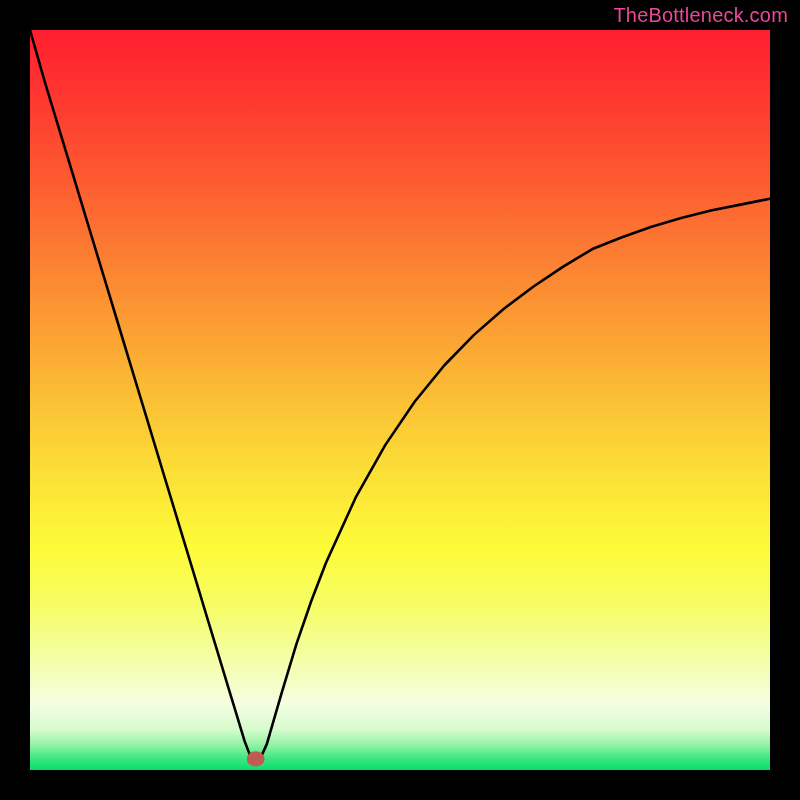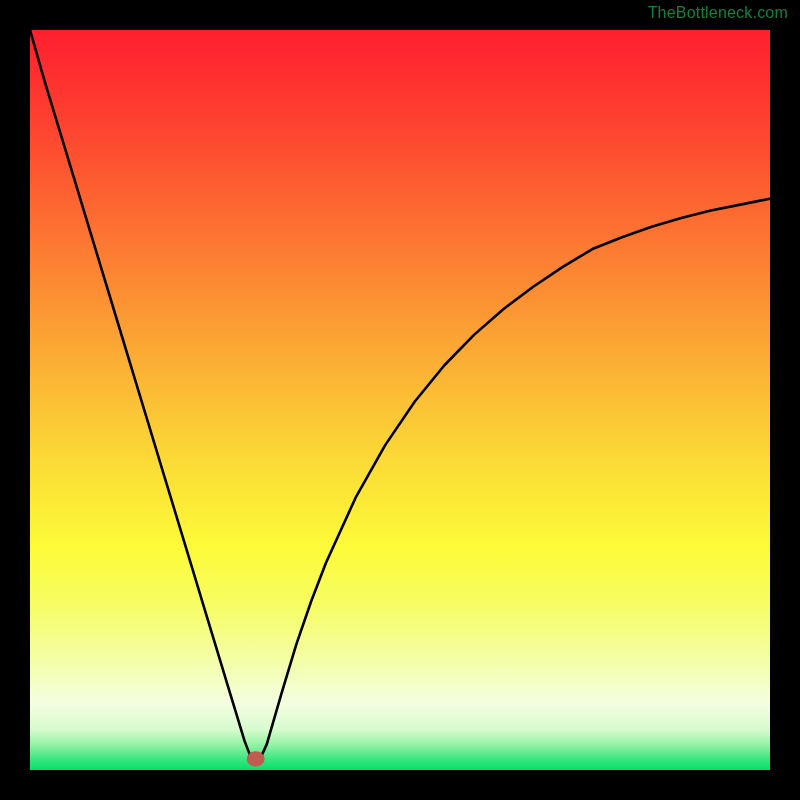--- a/index.html
+++ b/index.html
@@ -14,22 +14,22 @@
   .frame {
     width: 800px;
     height: 800px;
     background: #000;
     position: relative;
   }
   .watermark {
     position: absolute;
     top: 4px;
     right: 12px;
-    color: #15803d;
-    font-size: 16px;
+    color: #ec4899;
+    font-size: 20px;
     font-weight: 500;
     letter-spacing: 0.2px;
     z-index: 5;
   }
   .plot {
     position: absolute;
     
     left: 30px;
     top: 30px;
     width: 740px;

